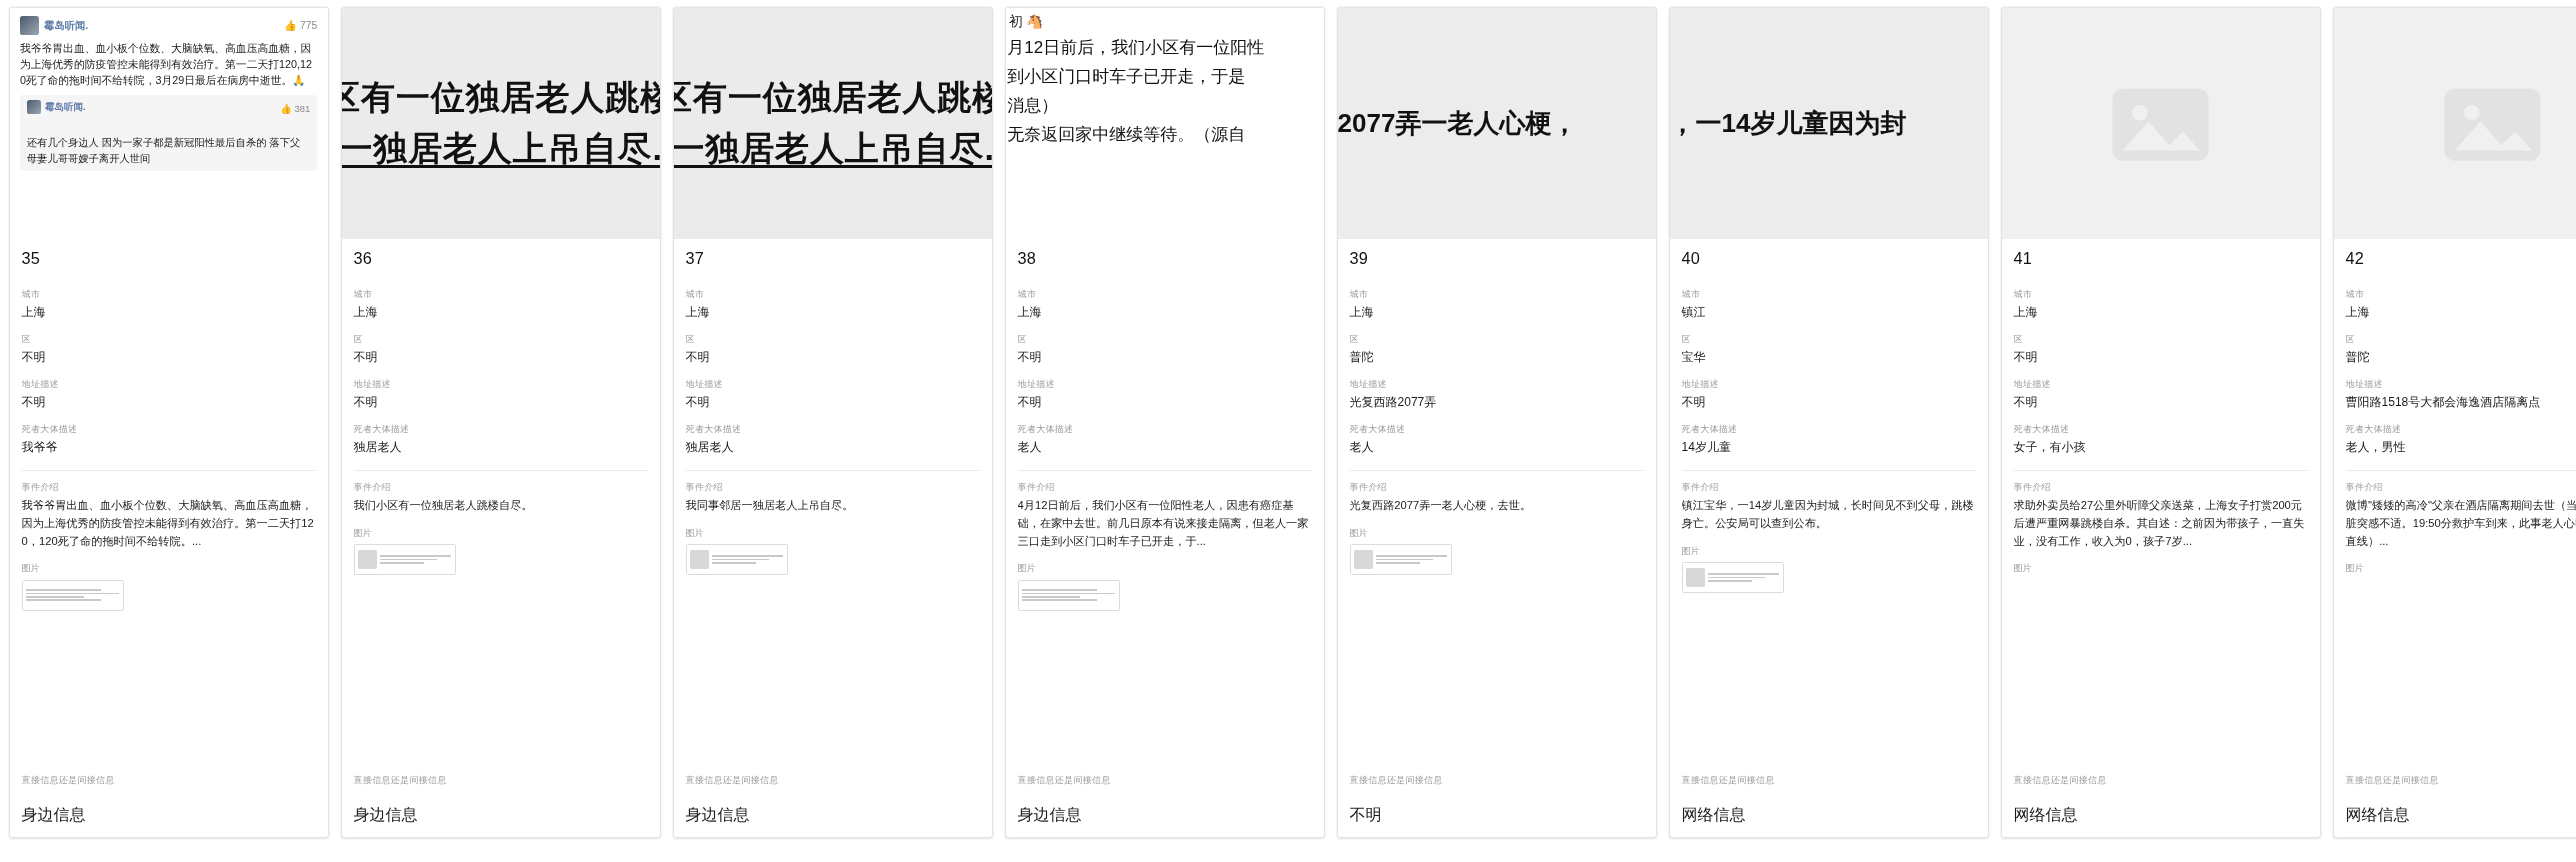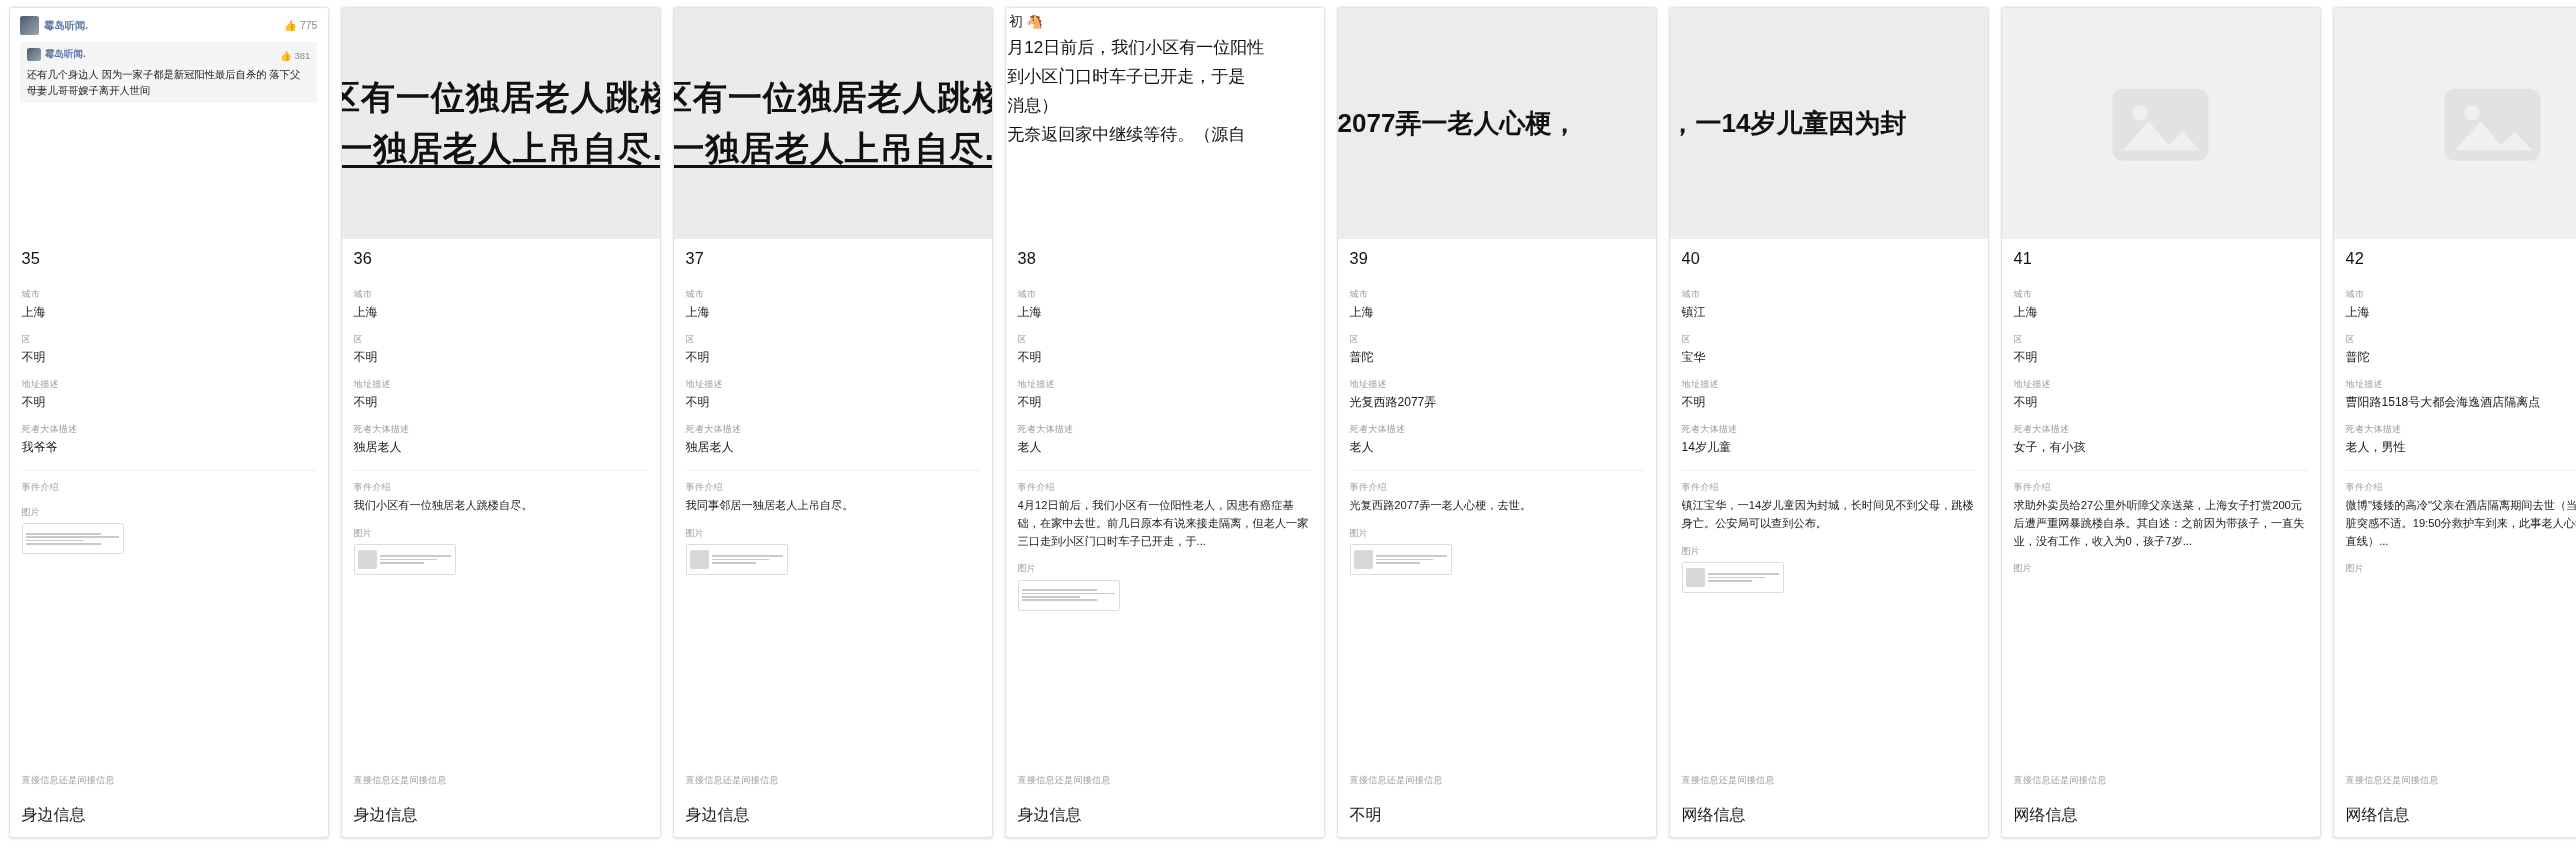--- a/index.html
+++ b/index.html
@@ -100,21 +100,21 @@
     width: 13.8px; height: 13.8px;
     border-radius: 2.6px;
     background: linear-gradient(135deg,#4b5a6b,#9aa7b3);
     flex: 0 0 13.8px;
   }
   .reply-user { font-size: 9.5px; color: #5b7aa8; font-weight: bold; }
   .reply-body {
     font-size: 10.3px;
     line-height: 1.5;
     color: #222;
-    margin-top: 6px;
+    margin-top: 21px;
     word-break: break-all;
   }
 
   
   .headline-crop {
     height: 100%;
     display: flex;
     align-items: center;
     justify-content: center;
     flex-direction: column;
@@ -269,20 +269,21 @@
     <div class="media white">
       <div class="post">
         <div class="post-head">
           <div class="avatar"></div>
           <div class="post-user">霉岛听闻.</div>
           <div class="likes">
             <span>👍</span>
             <span>775</span>
           </div>
         </div>
+        <div class="post-body">我爷爷胃出血、血小板个位数、大脑缺氧、高血压高血糖，因为上海优秀的防疫管控未能得到有效治疗。第一二天打120,120死了命的拖时间不给转院，3月29日最后在病房中逝世。🙏</div>
         <div class="reply">
           <div class="reply-head">
             <div class="avatar-sm"></div>
             <div class="reply-user">霉岛听闻.</div>
             <div class="likes" style="font-size:9.5px">
               <span>👍</span>
               <span>381</span>
             </div>
           </div>
           <div class="reply-body">还有几个身边人 因为一家子都是新冠阳性最后自杀的 落下父母妻儿哥哥嫂子离开人世间</div>
@@ -303,20 +304,21 @@
         <div class="flabel">地址描述</div>
         <div class="fvalue">不明</div>
       </div>
       <div class="field">
         <div class="flabel">死者大体描述</div>
         <div class="fvalue">我爷爷</div>
       </div>
       <div class="divider"></div>
       <div class="field">
         <div class="flabel">事件介绍</div>
+        <div class="desc">我爷爷胃出血、血小板个位数、大脑缺氧、高血压高血糖，因为上海优秀的防疫管控未能得到有效治疗。第一二天打120，120死了命的拖时间不给转院。...</div>
       </div>
       <div class="thumb-label">图片</div>
       <div class="thumb doc">
         <div class="tline m"></div>
         <div class="tline"></div>
         <div class="tline s"></div>
         <div class="tline m"></div>
       </div>
     </div>
     <div class="foot">

